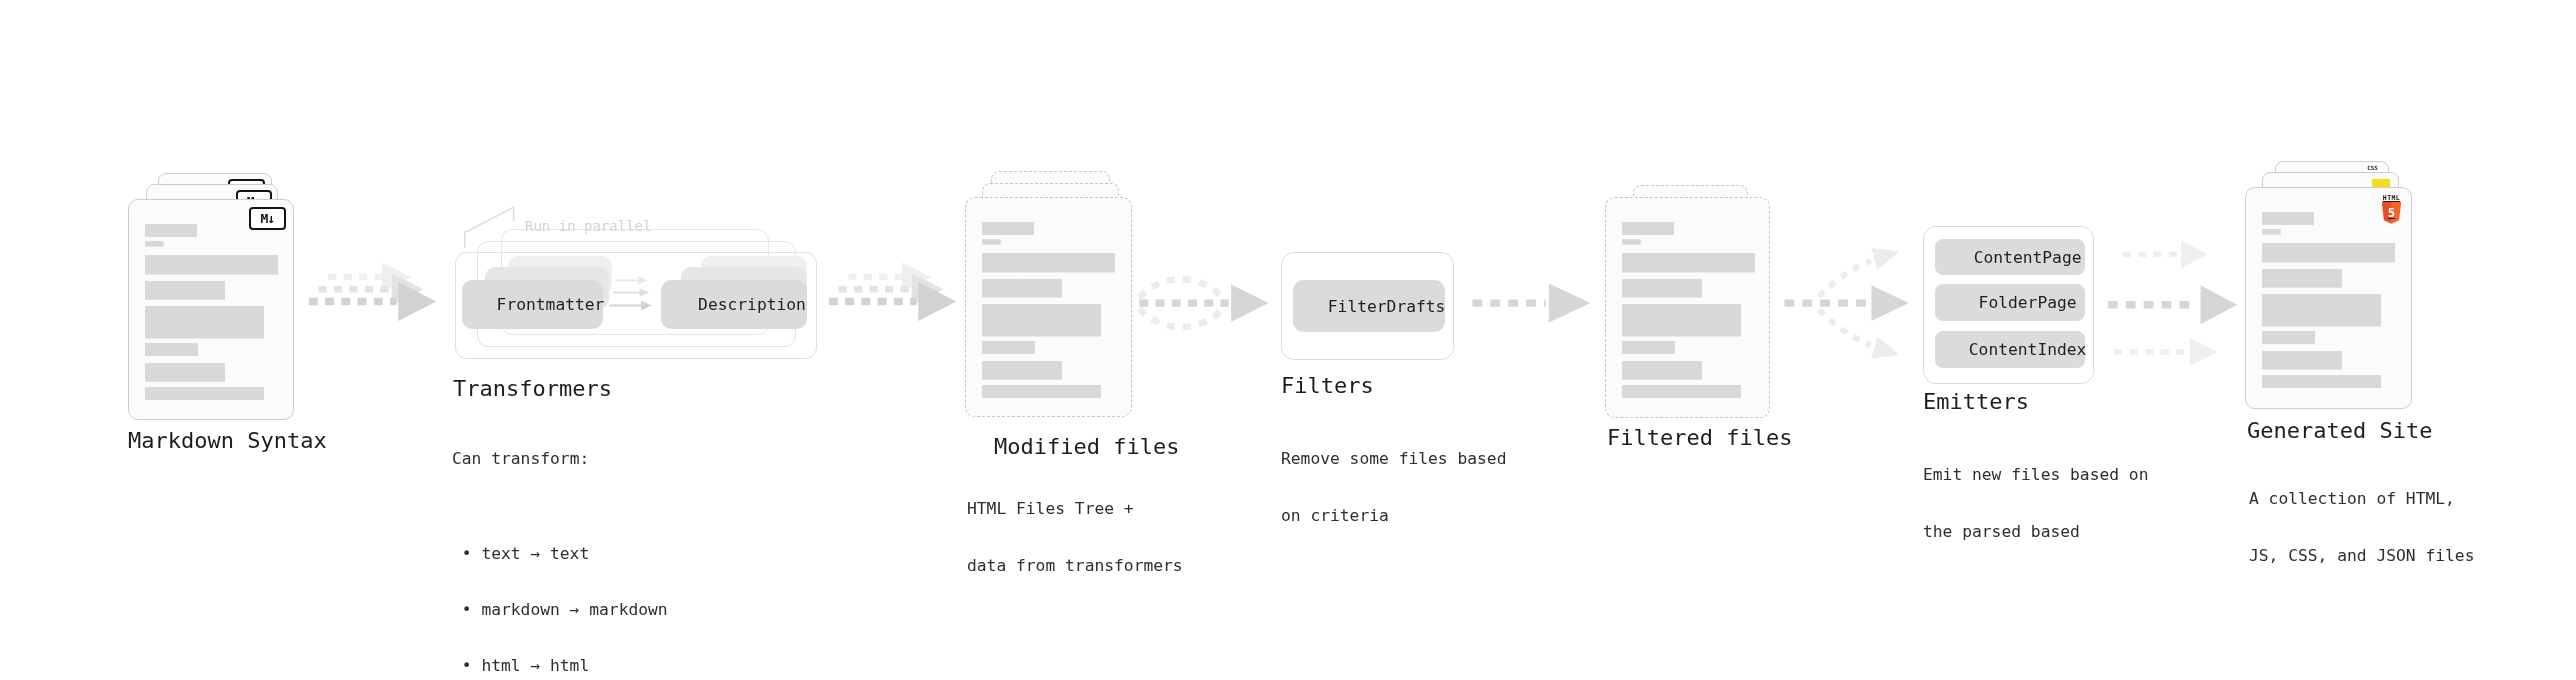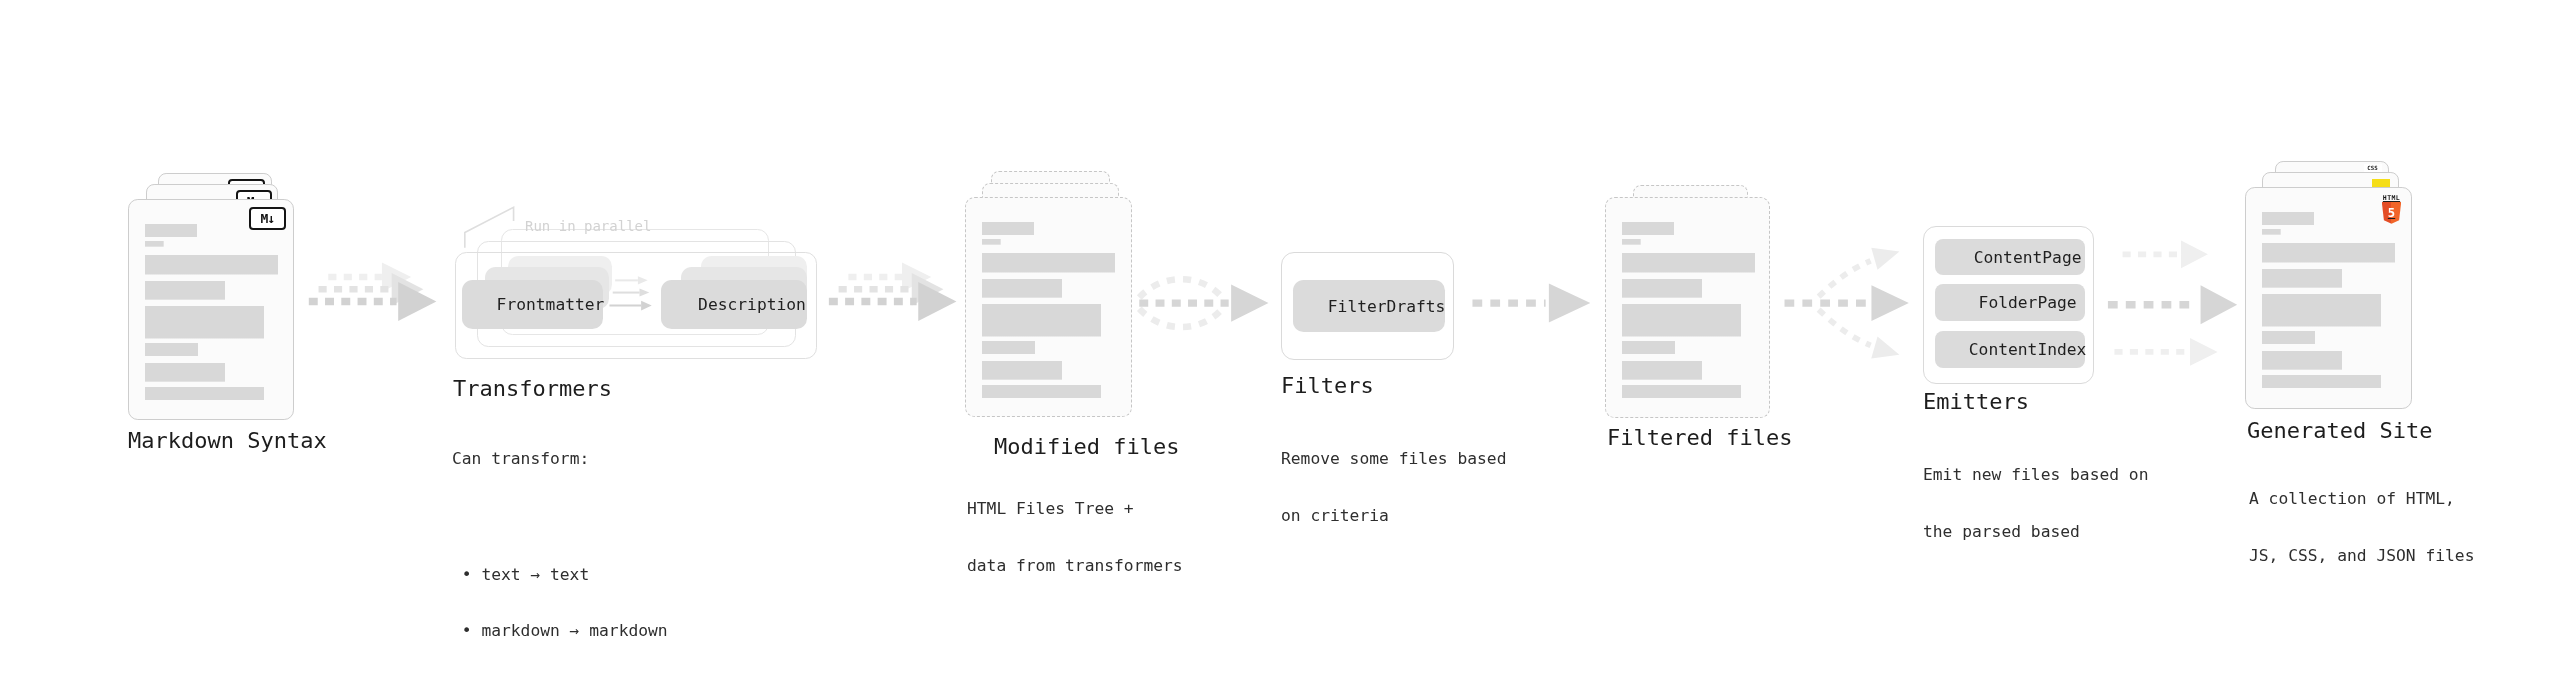--- a/index.html
+++ b/index.html
@@ -168,21 +168,21 @@
     <div class="pill sh1" style="left:485px;top:267px;width:124px;height:42px;"></div>
     <div class="pill" style="left:462px;top:280px;width:141px;height:49px;">Frontmatter</div>
 
     <div class="pill sh2" style="left:701px;top:256px;width:106px;height:39px;"></div>
     <div class="pill sh1" style="left:681px;top:267px;width:126px;height:42px;"></div>
     <div class="pill" style="left:661px;top:280px;width:146px;height:49px;">Description</div>
   </div>
   <div class="annotation" style="left:525px;top:218px;">Run in parallel</div>
   <div class="stage-label" style="left:453px;top:377px;">Transformers</div>
   <div class="stage-desc" style="left:452px;top:413px;">
-    <div class="line" style="margin-bottom:22px;">Can transform:</div>
+    <div class="line" style="margin-bottom:1px;">Can transform:</div>
     <div class="bullets" style="padding-left:9.8px;">
       <div class="line">• text → text</div>
       <div class="line">• markdown → markdown</div>
       <div class="line">• html → html</div>
     </div>
   </div>
 
   <div class="abs">
     <div class="doc dashed" style="left:991px;top:171px;width:119px;height:203px;border-radius:8.1px;"></div>
     <div class="doc dashed" style="left:982px;top:183px;width:137px;height:203px;border-radius:8.1px;"></div>

